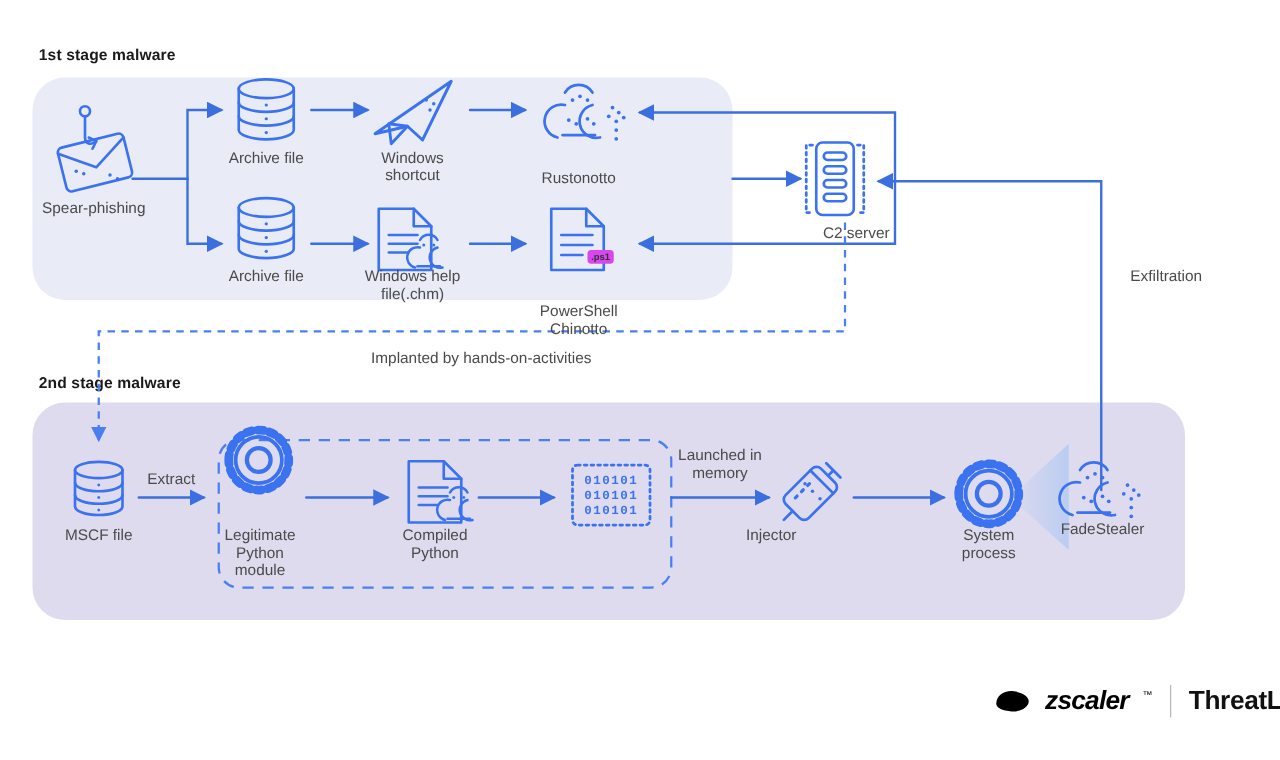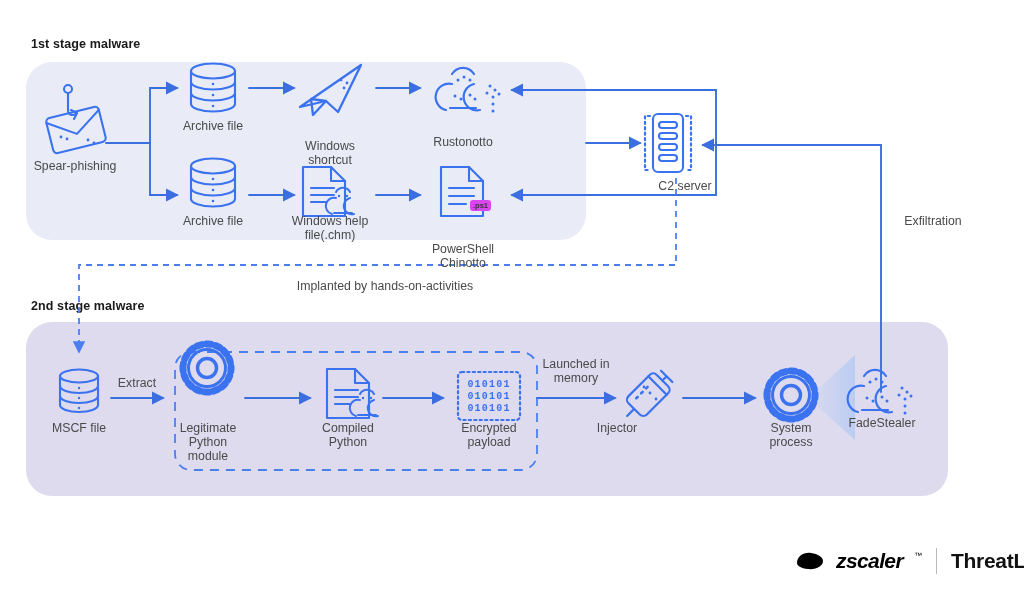--- a/index.html
+++ b/index.html
@@ -276,21 +276,21 @@
   </svg>
 
   <div class="node" style="left:10px;top:156px;width:130px;">
     <span class="label">Spear-phishing</span>
   </div>
 
   <div class="node" style="left:153px;top:116px;width:120px;">
     <span class="label">Archive file</span>
   </div>
 
-  <div class="node" style="left:275px;top:116px;width:110px;margin-top:20px;">
+  <div class="node" style="left:275px;top:116px;width:110px;">
     <span class="label">Windows
 shortcut</span>
   </div>
 
   <div class="node" style="left:408px;top:132px;width:110px;">
     <span class="label">Rustonotto</span>
   </div>
 
   <div class="node" style="left:153px;top:211px;width:120px;">
     <span class="label">Archive file</span>
@@ -326,24 +326,20 @@
     <span class="label">Legitimate
 Python
 module</span>
   </div>
 
   <div class="node" style="left:296px;top:418px;width:104px;">
     <span class="label">Compiled
 Python</span>
   </div>
 
-  <div class="node" style="left:437px;top:418px;width:104px;">
-    <span class="label">Encrypted
-payload</span>
-  </div>
 
   <div class="edge-label" style="left:527px;top:357px;width:98px;">Launched in
 memory</div>
 
   <div class="node" style="left:568px;top:418px;width:98px;">
     <span class="label">Injector</span>
   </div>
 
   <div class="node" style="left:746px;top:418px;width:90px;">
     <span class="label">System

